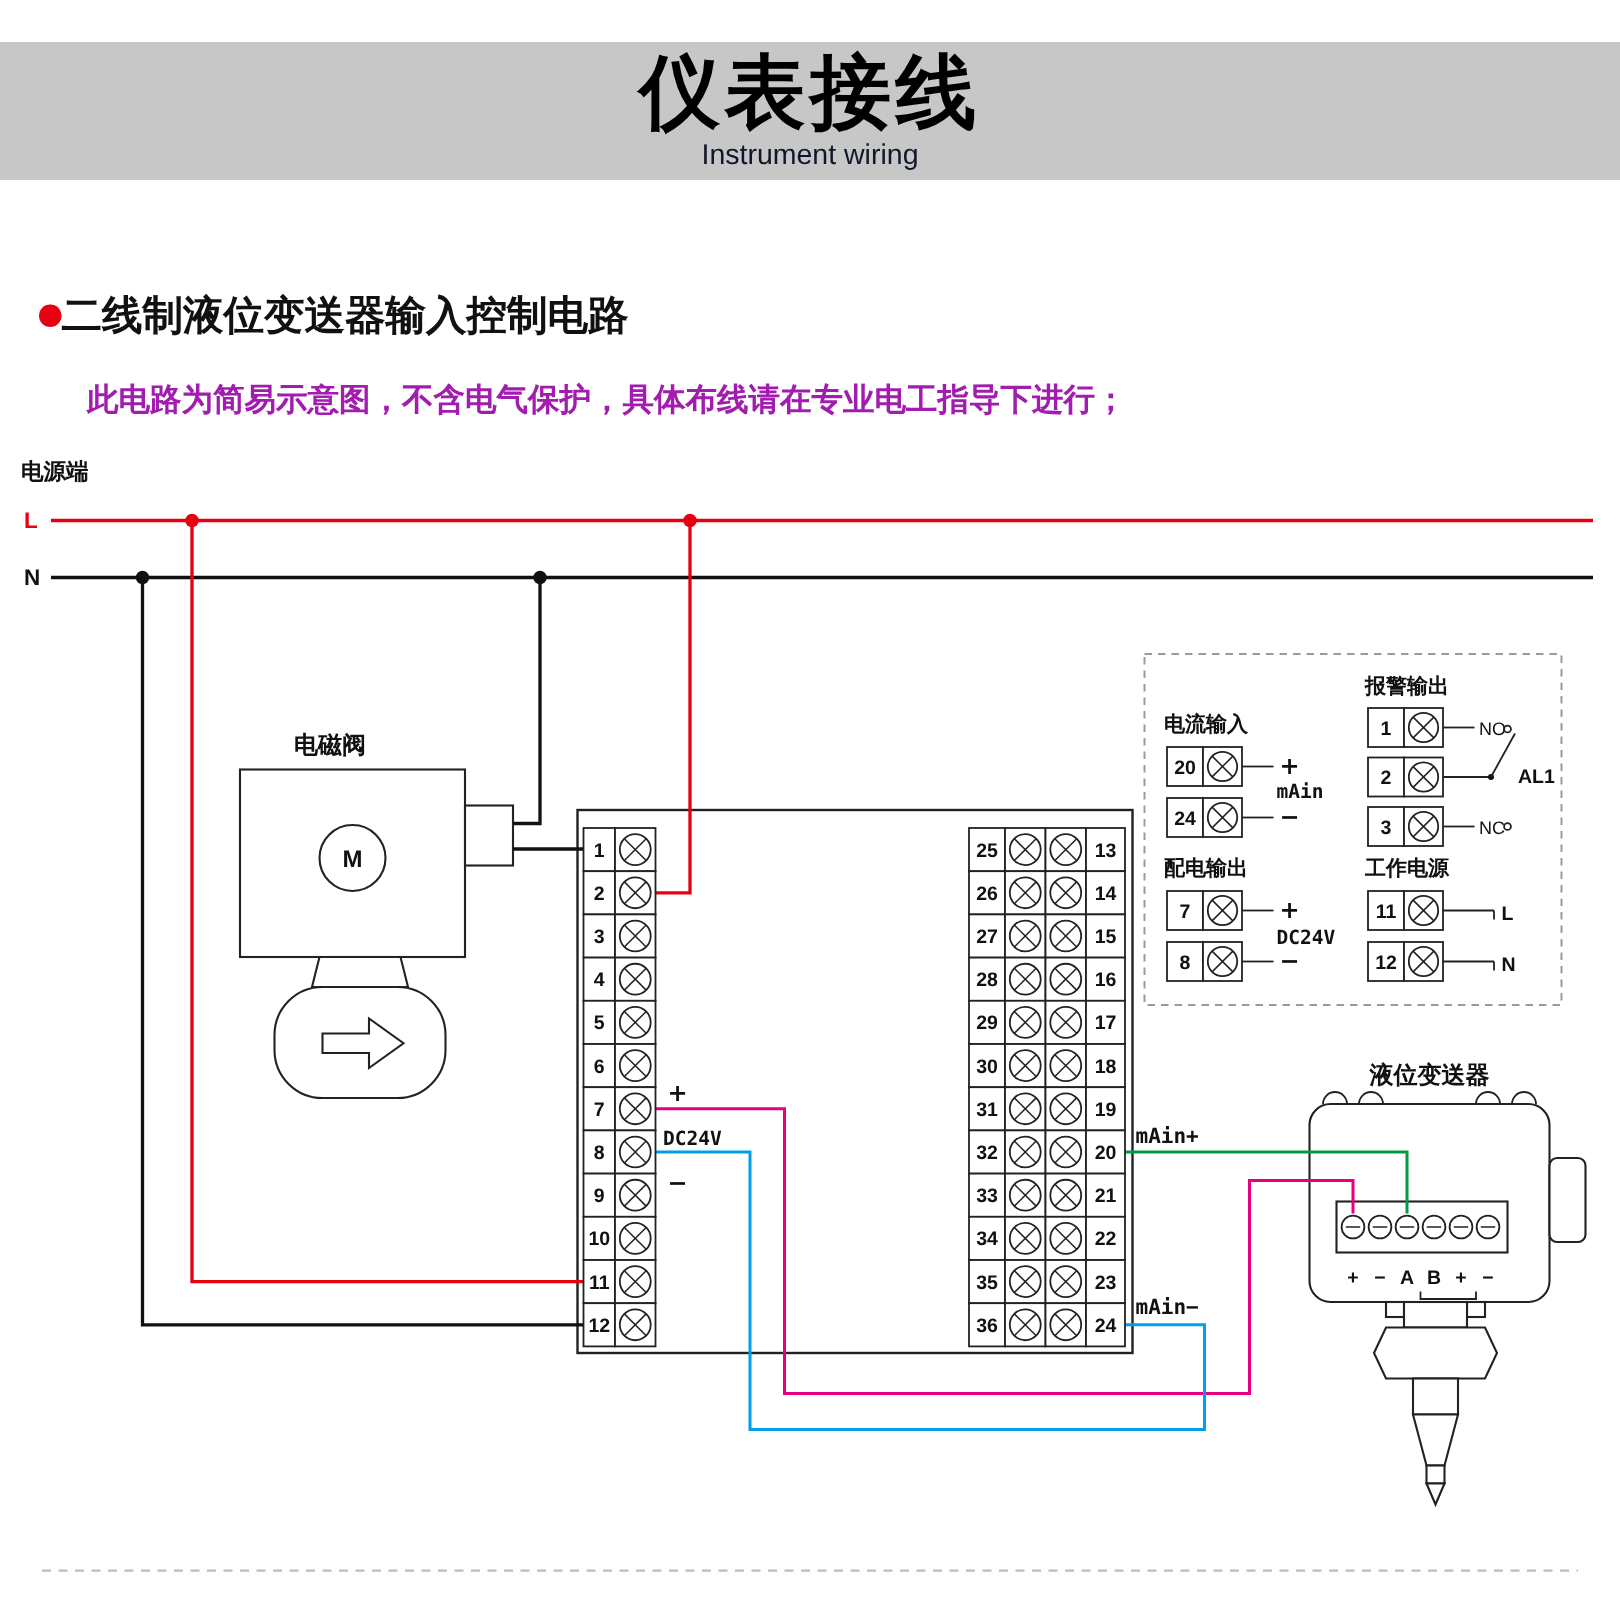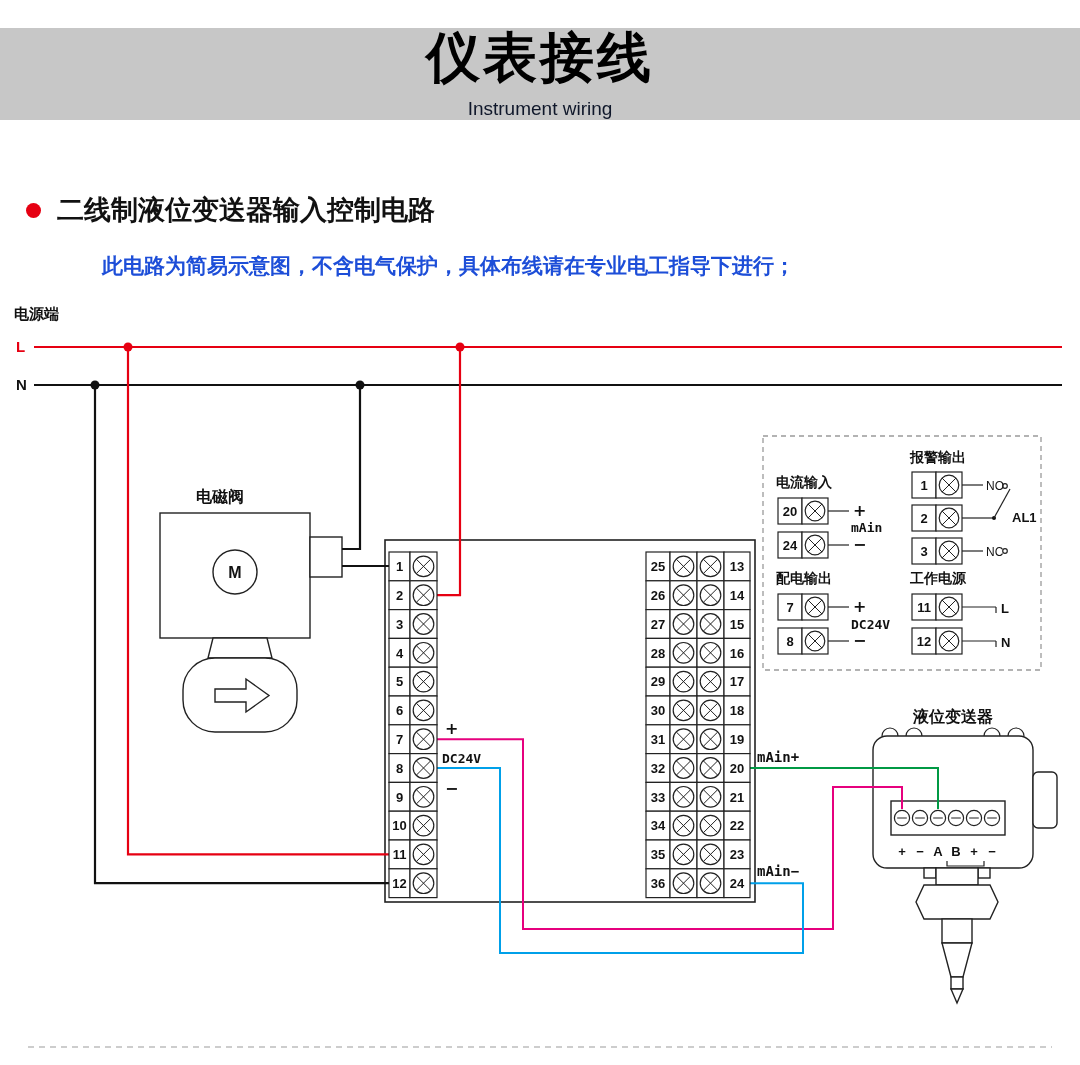--- a/index.html
+++ b/index.html
@@ -1,25 +1,25 @@
 <!DOCTYPE html>
 <html><head>
 <meta charset="utf-8">
 <style>
   html,body{margin:0;padding:0;background:#fff;}
   .page{position:relative;width:1080px;height:1065px;background:#fff;overflow:hidden;
         font-family:"Liberation Sans","DejaVu Sans",sans-serif;color:#111;}
   .header-band{position:absolute;left:0;top:28px;width:1080px;height:92px;background:#c7c7c7;
-               display:flex;flex-direction:column;align-items:center;justify-content:space-between;}
+               display:flex;flex-direction:column;align-items:center;justify-content:center;}
   .title{font-size:54px;font-weight:900;letter-spacing:3px;color:#000;line-height:58px;}
   .subtitle{font-size:19px;color:#0f172a;line-height:22px;margin-top:2px;}
-  .section-head{position:absolute;left:26px;top:192px;display:flex;align-items:center;gap:16px;}
+  .section-head{position:absolute;left:26px;top:192px;display:flex;align-items:center;}
   .bullet{width:15px;height:15px;border-radius:50%;background:#e60012;display:inline-block;}
   .heading{font-size:27px;font-weight:bold;color:#111;}
-  .note{position:absolute;left:58px;top:252px;font-size:21px;font-weight:bold;color:#1d4ed8;margin-left:44px;}
+  .note{position:absolute;left:58px;top:252px;font-size:21px;font-weight:bold;color:#a21caf;}
   svg{position:absolute;left:0;top:0;}
 
   .cell{fill:#fff;stroke:#222;stroke-width:1.2;}
   .screw{fill:#fff;stroke:#222;stroke-width:1.2;}
   .screwx{stroke:#222;stroke-width:1;}
   .outline{fill:none;stroke:#222;stroke-width:1.6;}
   .shape{fill:#fff;stroke:#222;stroke-width:1.4;}
   .thin{fill:none;stroke:#222;stroke-width:1.2;}
   .dashedbox{fill:none;stroke:#9a9a9a;stroke-width:1.3;stroke-dasharray:5 4;}
   .dashedline{fill:none;stroke:#bdbdbd;stroke-width:1.5;stroke-dasharray:6 5;}

